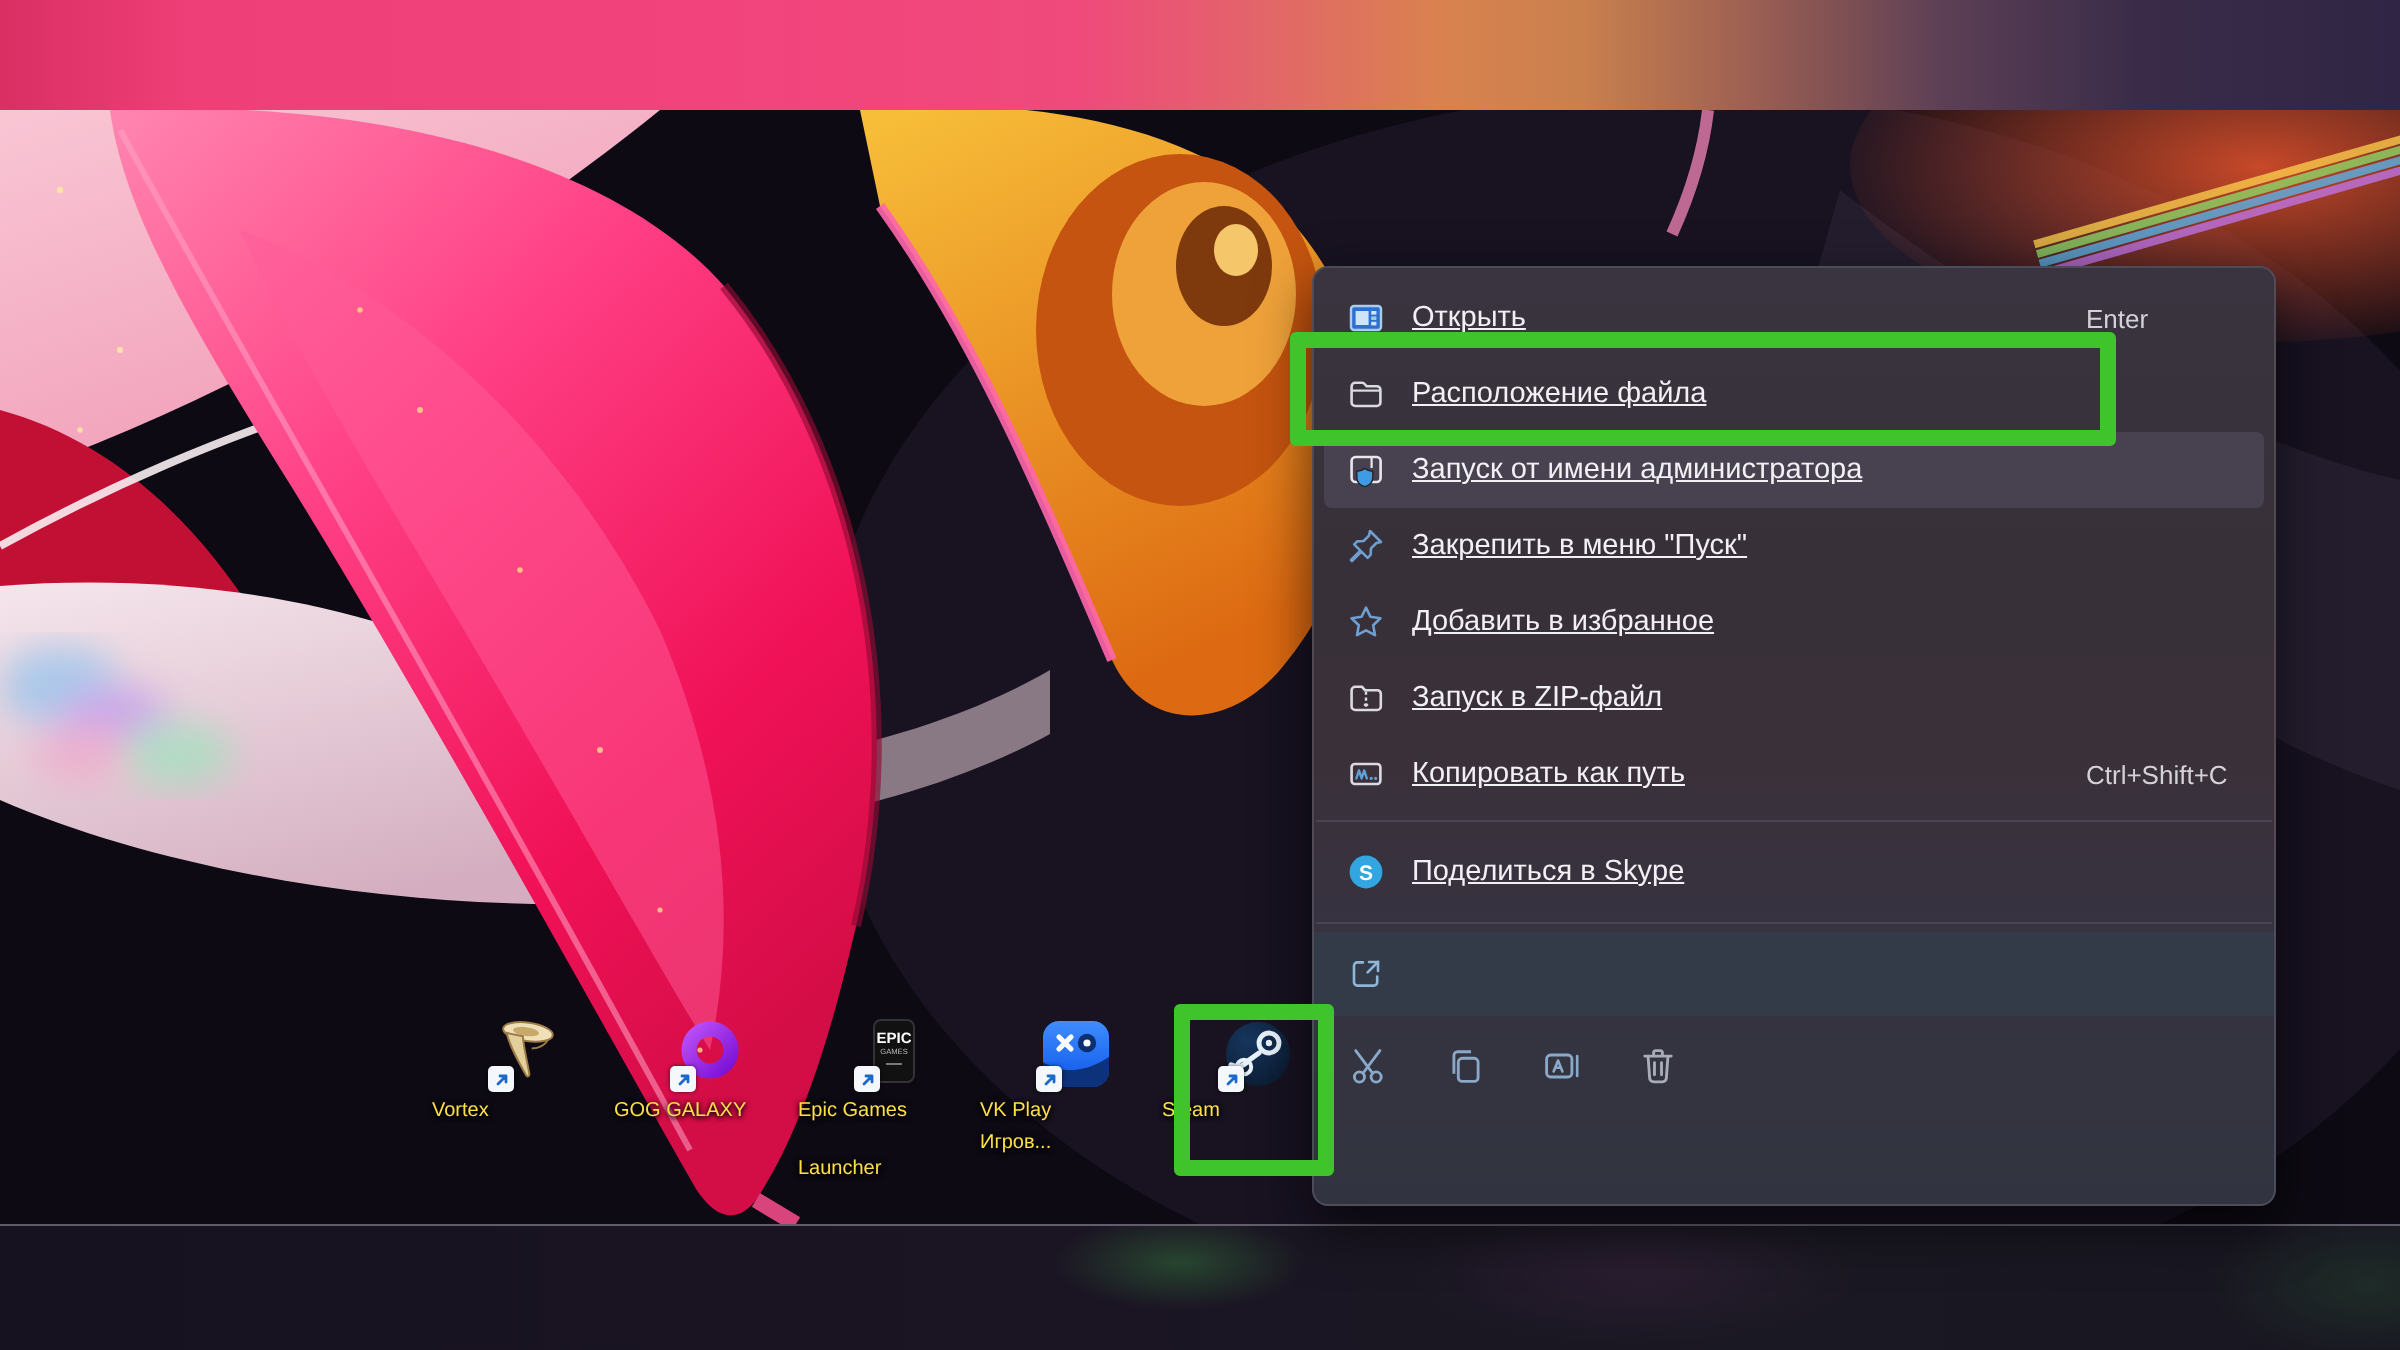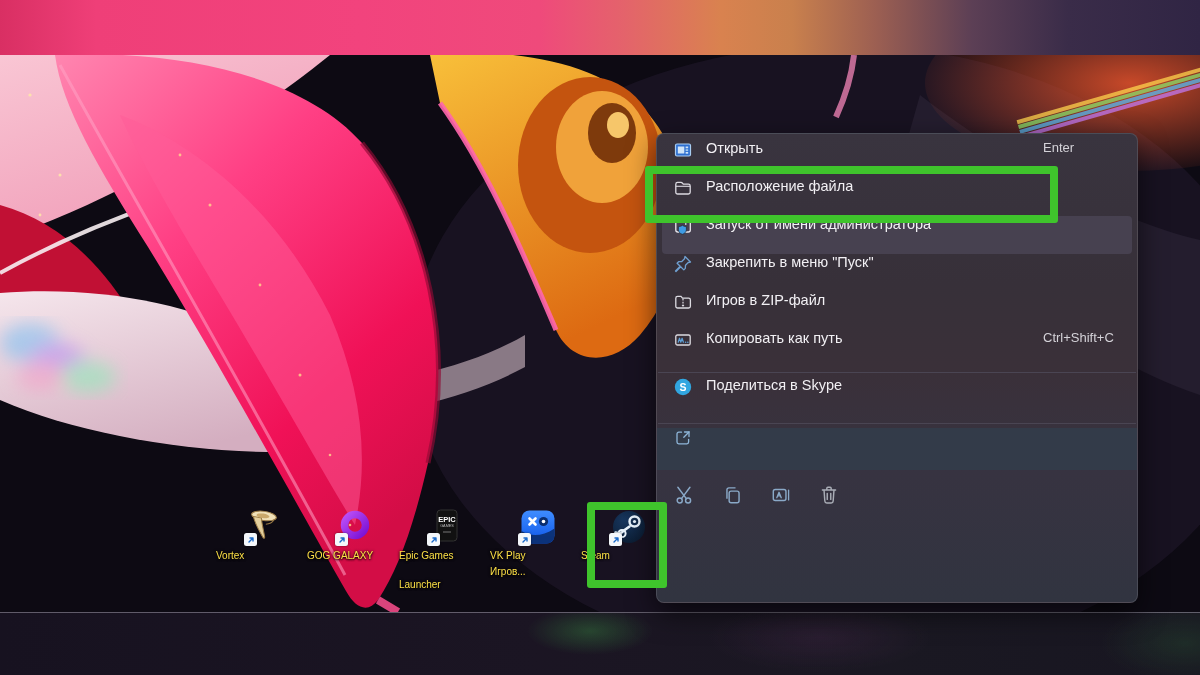--- a/index.html
+++ b/index.html
@@ -28,22 +28,22 @@
   .badge{position:absolute;left:-2px;bottom:-1px;width:13px;height:13px;background:#f4f7fb;
          border-radius:2.5px;box-shadow:0 0 2px rgba(0,0,0,.6);}
   .badge svg{display:block;margin:1.5px;}
   .dicon .lbl{margin-top:3px;color:#fde047;font-size:10px;line-height:15.5px;
               text-shadow:0 1px 2px #000,0 0 3px rgba(0,0,0,.9);}
   
   .menu{position:absolute;left:656px;top:133px;width:482px;height:470px;z-index:20;
         border-radius:8px;border:1px solid rgba(255,255,255,.12);box-sizing:border-box;
         background:linear-gradient(180deg,#39343f 0%,#373039 32%,#3a3039 50%,#373341 72%,#313440 100%);
         box-shadow:0 10px 28px rgba(0,0,0,.6);display:flex;flex-direction:column;padding-top:6px;}
-  .mi{height:38px;margin:0 5px;padding:0 11px;border-radius:4px;display:flex;
-      gap:13px;position:relative;color:#f2f0f4;font-size:14.5px;flex:0 0 auto;}
+  .mi{height:38px;margin:0 5px;padding:0 11px;border-radius:4px;display:flex;align-items:center;
+      gap:13px;position:relative;color:#f2f0f4;font-size:14.5px;flex:0 0 auto;text-decoration:underline;}
   .mi.hl{background:#474150;}
   .mi .ic{width:20px;height:20px;flex:0 0 20px;}
   .mi .ic svg{display:block;}
   .mi .sc{position:absolute;left:381px;font-size:13px;color:#d4d2d8;}
   .sep{height:1px;background:#4a4553;margin:4px 1px;flex:0 0 auto;}
   .mi.band{height:42px;margin:0;border-radius:0;padding:0 16px;background:#333b49;}
   .mtools{display:flex;gap:8px;padding:8px 10px 10px 8px;flex:0 0 auto;}
   .tbtn{width:40px;height:38px;border-radius:4px;display:flex;align-items:center;justify-content:center;}
   
   .anno{position:absolute;border:8px solid #3fc42c;border-radius:3px;z-index:50;box-sizing:border-box;}
@@ -297,30 +297,39 @@
     <div class="mi">
       <span class="ic">
           <svg width="20" height="20" viewBox="0 0 20 20">
             <path d="M12 2.5l5.5 5.5-2.3.5-2.7 2.7-.2 3.2-1.5 1.5-3.1-3.1L3 17.5l-.5-.5 4.7-4.7L4.1 9.2l1.5-1.5 3.2-.2 2.7-2.7z" fill="none" stroke="#6f9fd0" stroke-width="1.3" stroke-linejoin="round"></path>
           </svg>
         </span>
       <span>Закрепить в меню "Пуск"</span>
       <span class="sc"></span>
     </div>
 
+    <div class="mi">
+      <span class="ic">
+          <svg width="20" height="20" viewBox="0 0 20 20">
+            <path d="M10 2.8l2.2 4.6 5 .7-3.6 3.5.9 5-4.5-2.4-4.5 2.4.9-5L2.8 8.1l5-.7z" fill="none" stroke="#6f9fd0" stroke-width="1.3" stroke-linejoin="round"></path>
+          </svg>
+        </span>
+      <span>Добавить в избранное</span>
+      <span class="sc"></span>
+    </div>
 
     <div class="mi">
       <span class="ic">
           <svg width="20" height="20" viewBox="0 0 20 20">
             <path d="M2.8 6.2c0-1 .8-1.8 1.8-1.8h3.4l1.5 1.7h6.1c1 0 1.8.8 1.8 1.8v6.3c0 1-.8 1.8-1.8 1.8H4.6c-1 0-1.8-.8-1.8-1.8z" fill="none" stroke="#dcdae1" stroke-width="1.3"></path>
             <path d="M10 6.8v8" stroke="#dcdae1" stroke-width="1.2" stroke-dasharray="1.6 1.4"></path>
             <path d="M8.9 13.4h2.2" stroke="#dcdae1" stroke-width="1.1"></path>
           </svg>
         </span>
-      <span>Игров в ZIP-файл</span>
+      <span>Запуск в ZIP-файл</span>
       <span class="sc"></span>
     </div>
 
     <div class="mi">
       <span class="ic">
           <svg width="20" height="20" viewBox="0 0 20 20">
             <rect x="2.8" y="5" width="14.4" height="10" rx="1.6" fill="none" stroke="#dcdae1" stroke-width="1.3"></rect>
             <path d="M5.2 12.2l1.3-4 1.3 4 1.3-4 1.3 4" fill="none" stroke="#5d9fd6" stroke-width="1.2" stroke-linejoin="round" stroke-linecap="round"></path>
             <circle cx="12.6" cy="12.2" r=".8" fill="#5d9fd6"></circle>
             <circle cx="14.8" cy="12.2" r=".8" fill="#5d9fd6"></circle>

